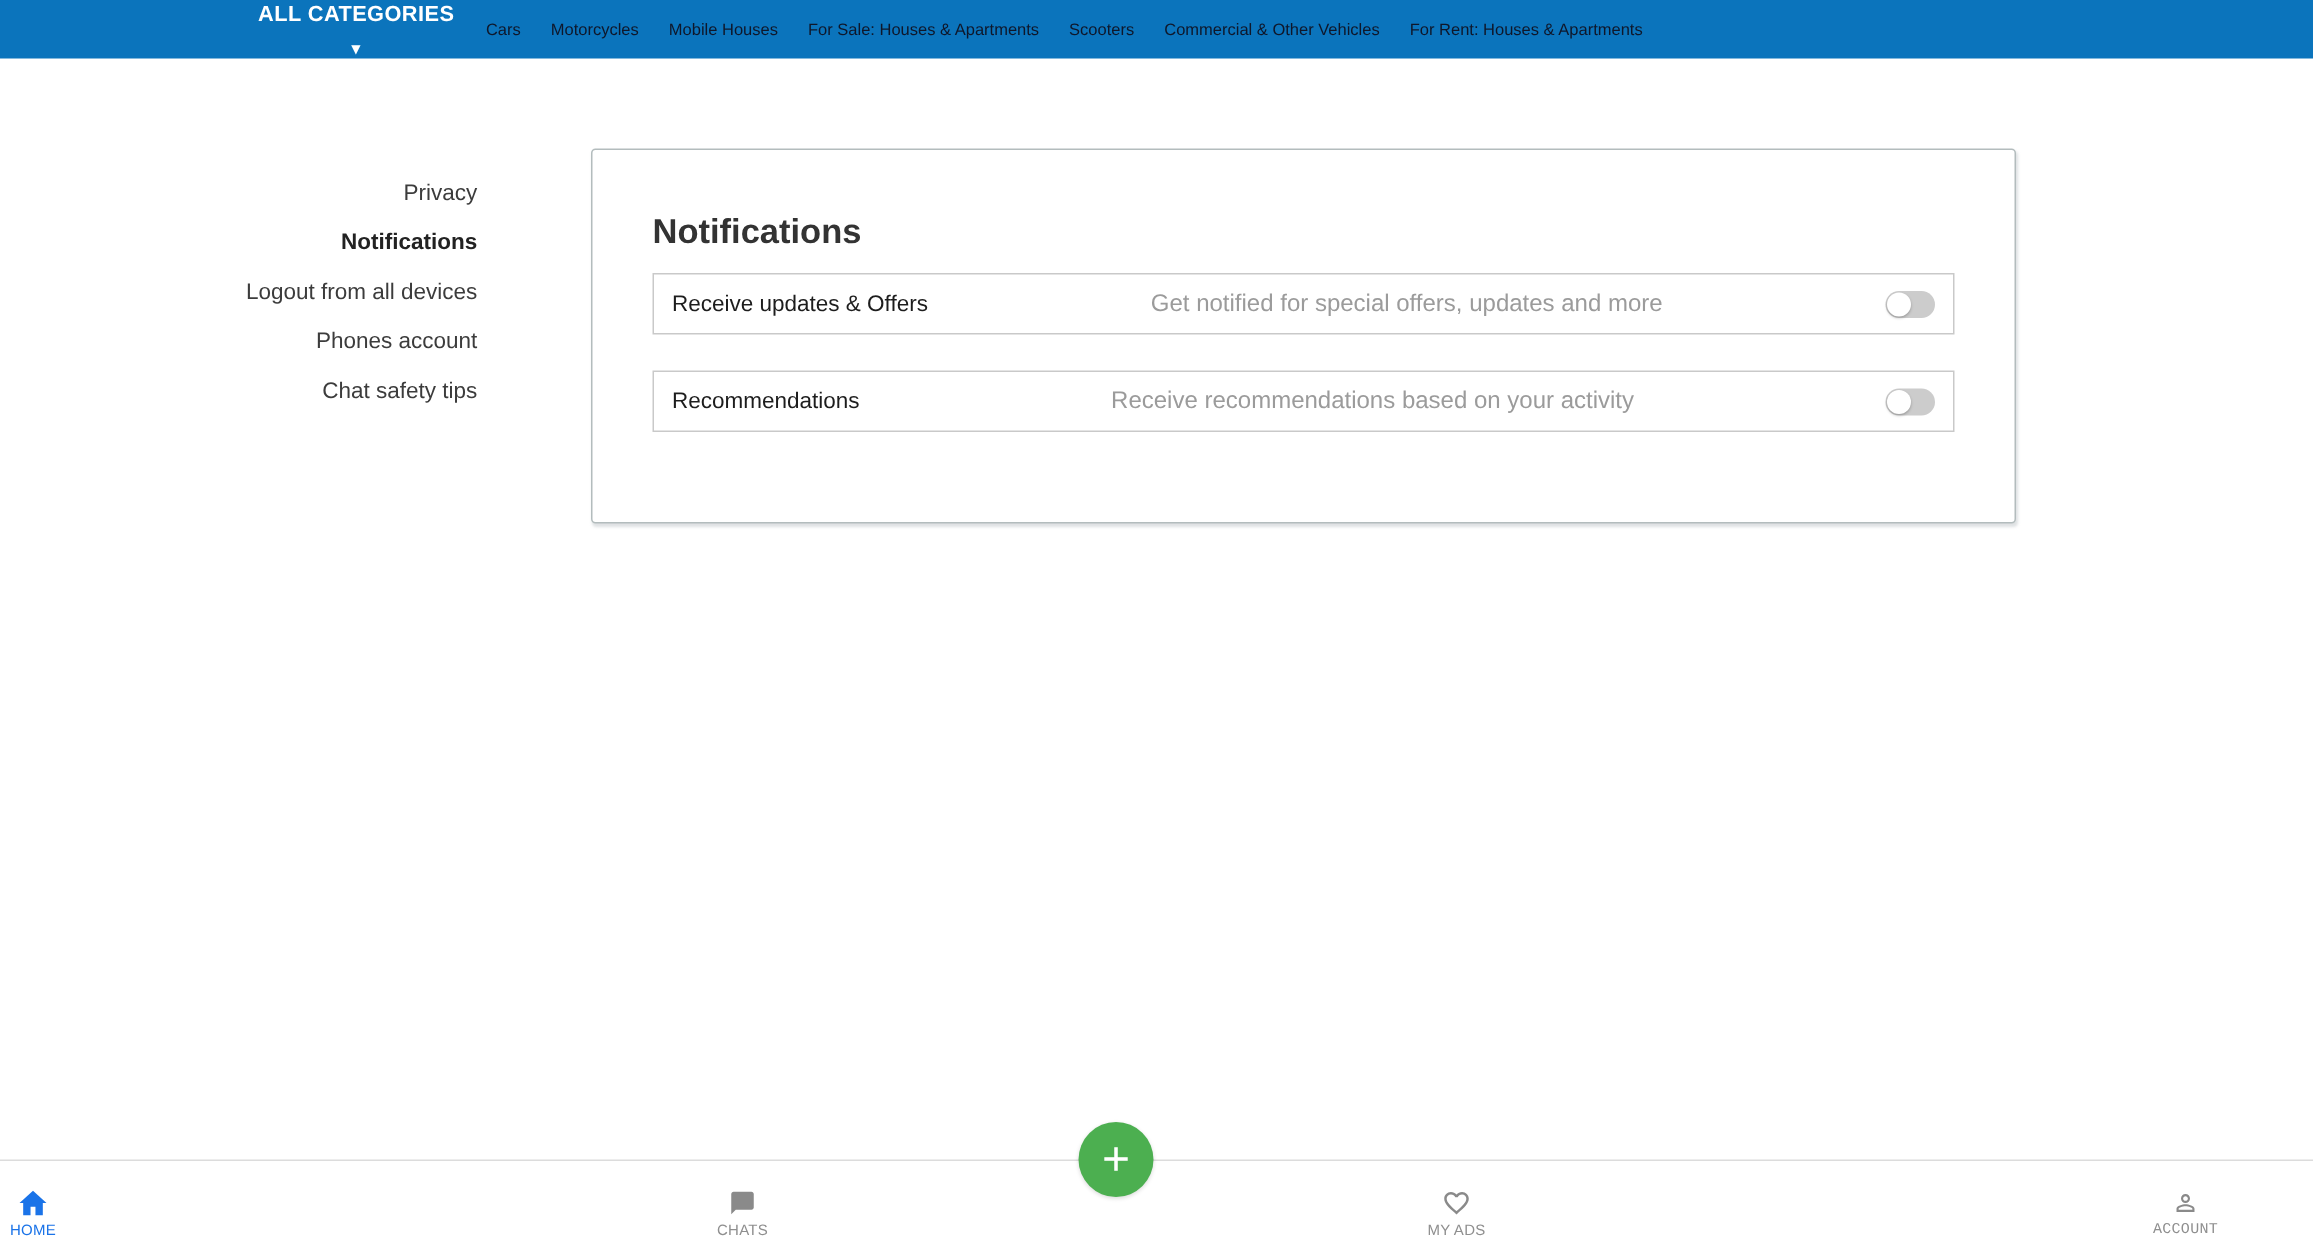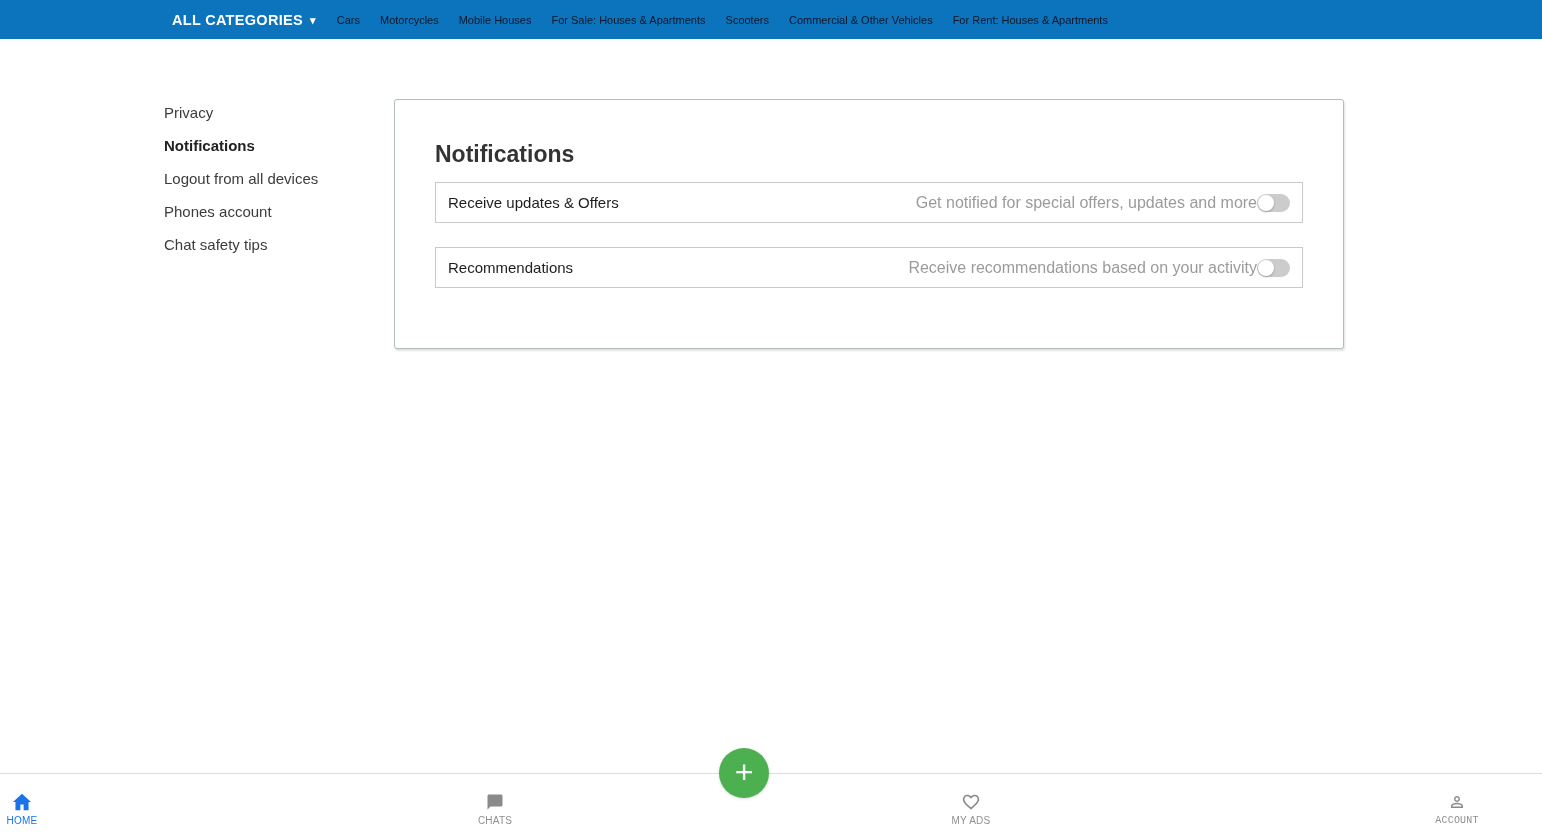--- a/index.html
+++ b/index.html
@@ -7,27 +7,27 @@
     font-family: "Liberation Sans", sans-serif; }
 
   
   .topbar {
     position: absolute; left: 0; top: 0; width: 1542px; height: 39px;
     background: #0b74bc; display: flex; align-items: center;
     padding-left: 172px; gap: 20px; white-space: nowrap;
   }
   .cat-all {
     color: #ffffff; font-weight: bold; font-size: 14.5px; letter-spacing: 0.3px;
-    display: flex; align-items: center; gap: 7px; cursor: pointer; margin-right: 1px;
+    display: flex; align-items: center; gap: 7px; cursor: pointer; margin-right: 1px; flex-direction: column;
   }
   .cat-all .caret { font-size: 11px; position: relative; top: 1px; }
   .cat-link { color: #0f172a; font-size: 11px; text-decoration: none; cursor: pointer; }
 
   
-  .sidebar { position: absolute; left: 164px; top: 96px; }
+  .sidebar { position: absolute; left: 164px; top: 112px; text-align: right; }
   .side-item {
     font-size: 15px; color: #3c3c3c; height: 33px; line-height: 33px; cursor: pointer;
   }
   .side-item.active { font-weight: bold; color: #222222; }
 
   
   .card {
     position: absolute; left: 394px; top: 99px; width: 950px; height: 250px;
     background: #ffffff; border: 1px solid #b3bcbd; border-radius: 3px;
     box-shadow: 1px 2px 2px rgba(160,170,175,0.35);
@@ -35,21 +35,21 @@
   }
   .card h1 {
     margin: 41px 0 14px; font-size: 23px; line-height: 27px;
     font-weight: bold; color: #333333;
   }
   .setting-row {
     height: 41px; border: 1px solid #c9c9c9; background: #ffffff;
     display: flex; align-items: center; padding: 0 12px; margin-bottom: 24px;
   }
   .s-label { font-size: 15px; color: #1d1d1d; white-space: nowrap; }
-  .s-desc { flex: 1; text-align: right; font-size: 16px; color: #9b9b9b; white-space: nowrap; }
+  .s-desc { flex: 1; text-align: center; font-size: 16px; color: #9b9b9b; white-space: nowrap; }
   .toggle {
     width: 33px; height: 18px; border-radius: 9px; background: #cccccc;
     position: relative; cursor: pointer; flex: 0 0 auto;
   }
   .toggle .knob {
     position: absolute; left: 1px; top: 1px; width: 16px; height: 16px;
     border-radius: 50%; background: #ffffff; box-shadow: 0 1px 2px rgba(0,0,0,0.25);
   }
 
   

